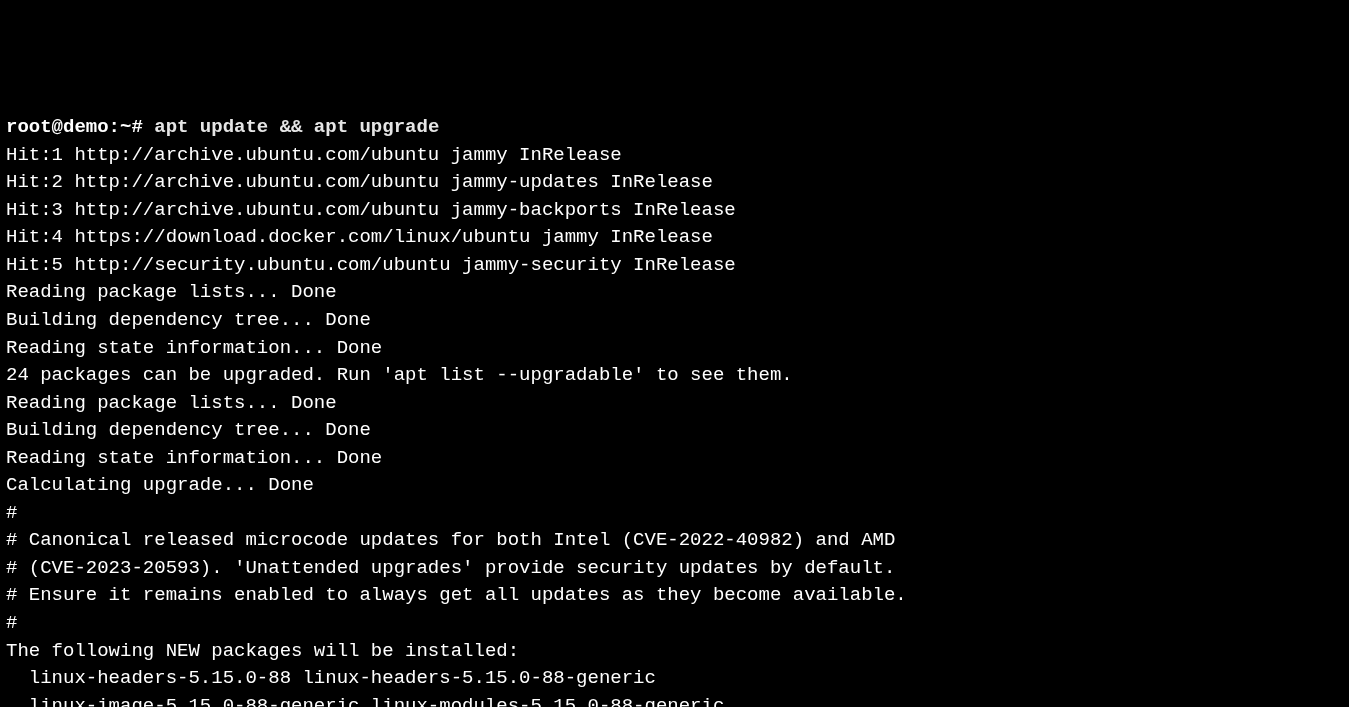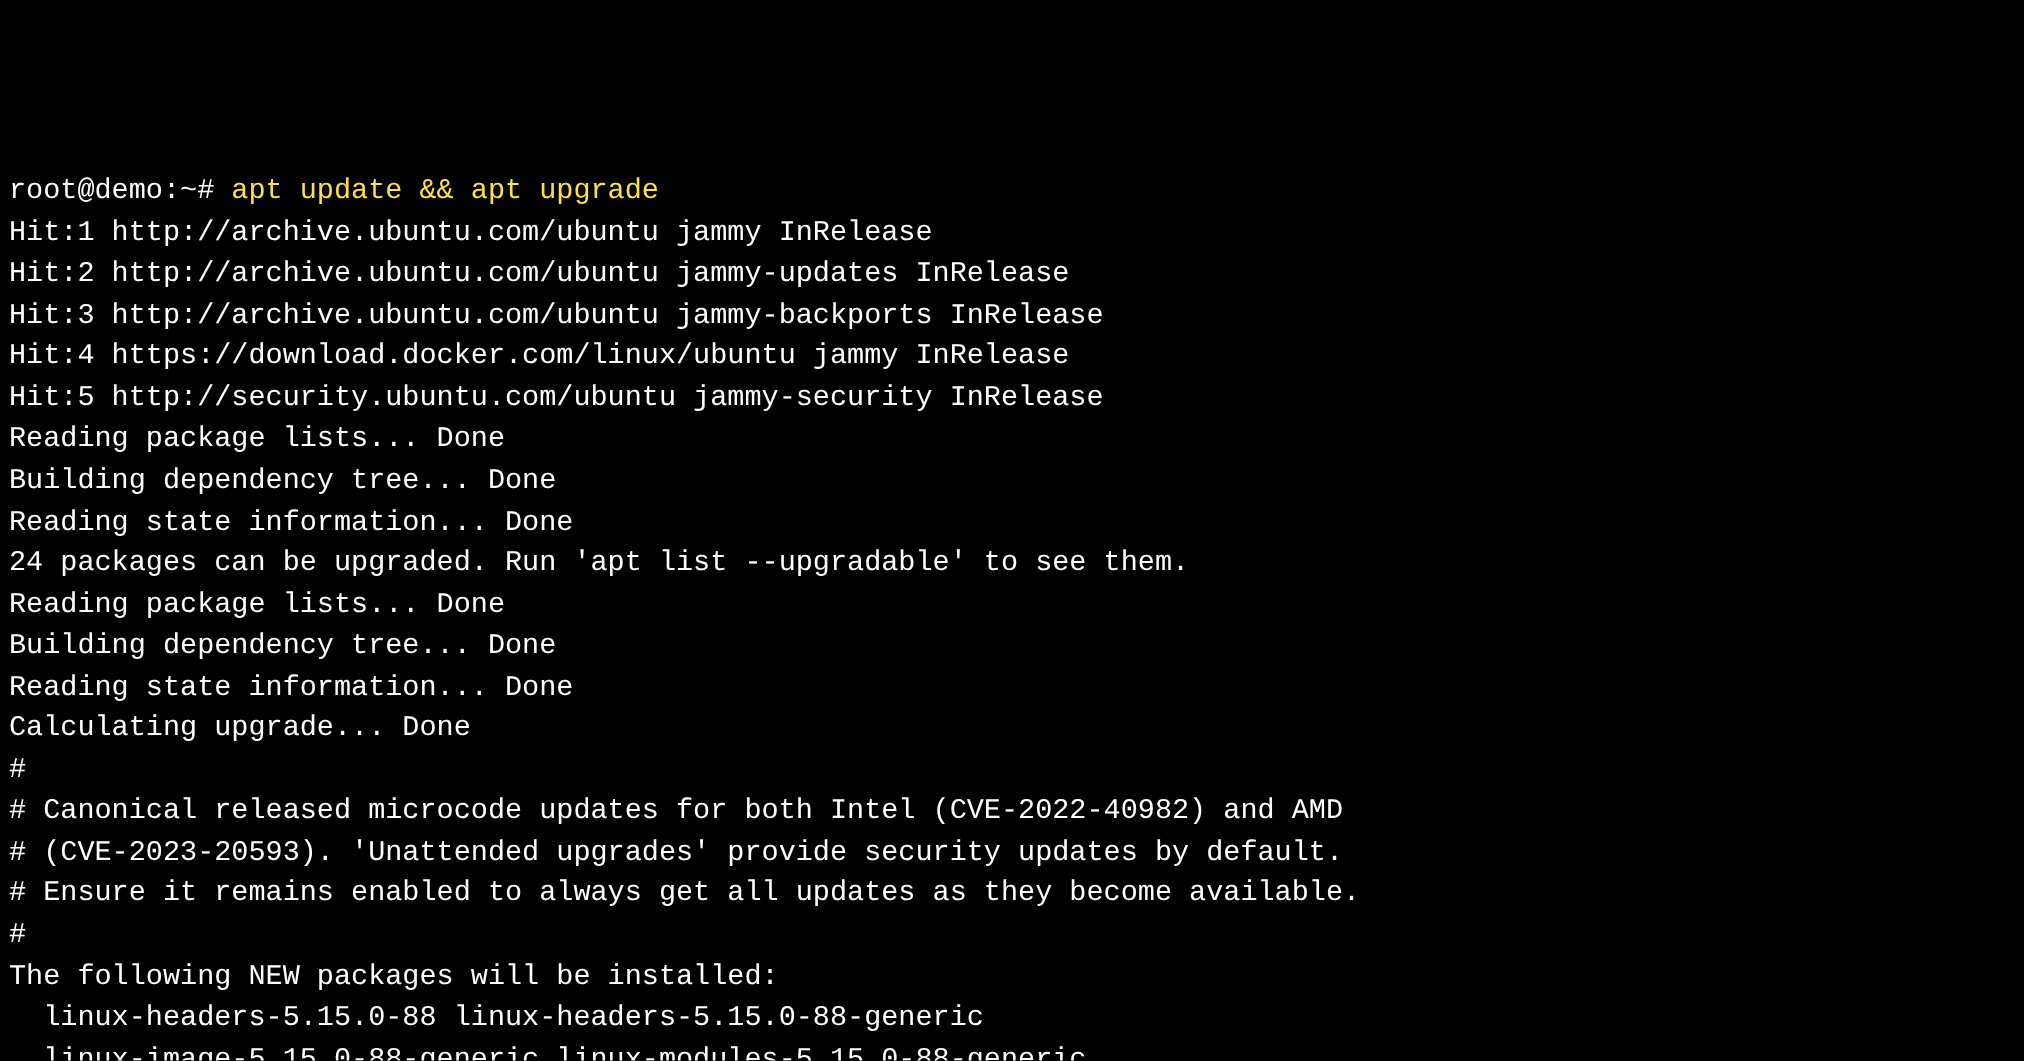--- a/index.html
+++ b/index.html
@@ -17,23 +17,25 @@
       width: 1349px;
       height: 707px;
       overflow: hidden;
       white-space: pre;
     }
     .terminal-line {
       display: block;
     }
     .prompt {
       color: #ffffff;
+      font-weight: bold;
     }
     .command {
-      color: #fde047;
+      color: #e5e5e5;
+      font-weight: bold;
     }
   </style>
 </head>
 <body>
 
 
 
 <div><span class="terminal-line"><span class="prompt">root@demo:~# </span><span class="command">apt update &amp;&amp; apt upgrade</span></span><span class="terminal-line">Hit:1 http://archive.ubuntu.com/ubuntu jammy InRelease</span><span class="terminal-line">Hit:2 http://archive.ubuntu.com/ubuntu jammy-updates InRelease</span><span class="terminal-line">Hit:3 http://archive.ubuntu.com/ubuntu jammy-backports InRelease</span><span class="terminal-line">Hit:4 https://download.docker.com/linux/ubuntu jammy InRelease</span><span class="terminal-line">Hit:5 http://security.ubuntu.com/ubuntu jammy-security InRelease</span><span class="terminal-line">Reading package lists... Done</span><span class="terminal-line">Building dependency tree... Done</span><span class="terminal-line">Reading state information... Done</span><span class="terminal-line">24 packages can be upgraded. Run 'apt list --upgradable' to see them.</span><span class="terminal-line">Reading package lists... Done</span><span class="terminal-line">Building dependency tree... Done</span><span class="terminal-line">Reading state information... Done</span><span class="terminal-line">Calculating upgrade... Done</span><span class="terminal-line">#</span><span class="terminal-line"># Canonical released microcode updates for both Intel (CVE-2022-40982) and AMD</span><span class="terminal-line"># (CVE-2023-20593). 'Unattended upgrades' provide security updates by default.</span><span class="terminal-line"># Ensure it remains enabled to always get all updates as they become available.</span><span class="terminal-line">#</span><span class="terminal-line">The following NEW packages will be installed:</span><span class="terminal-line">  linux-headers-5.15.0-88 linux-headers-5.15.0-88-generic</span><span class="terminal-line">  linux-image-5.15.0-88-generic linux-modules-5.15.0-88-generic</span></div>
 
 

